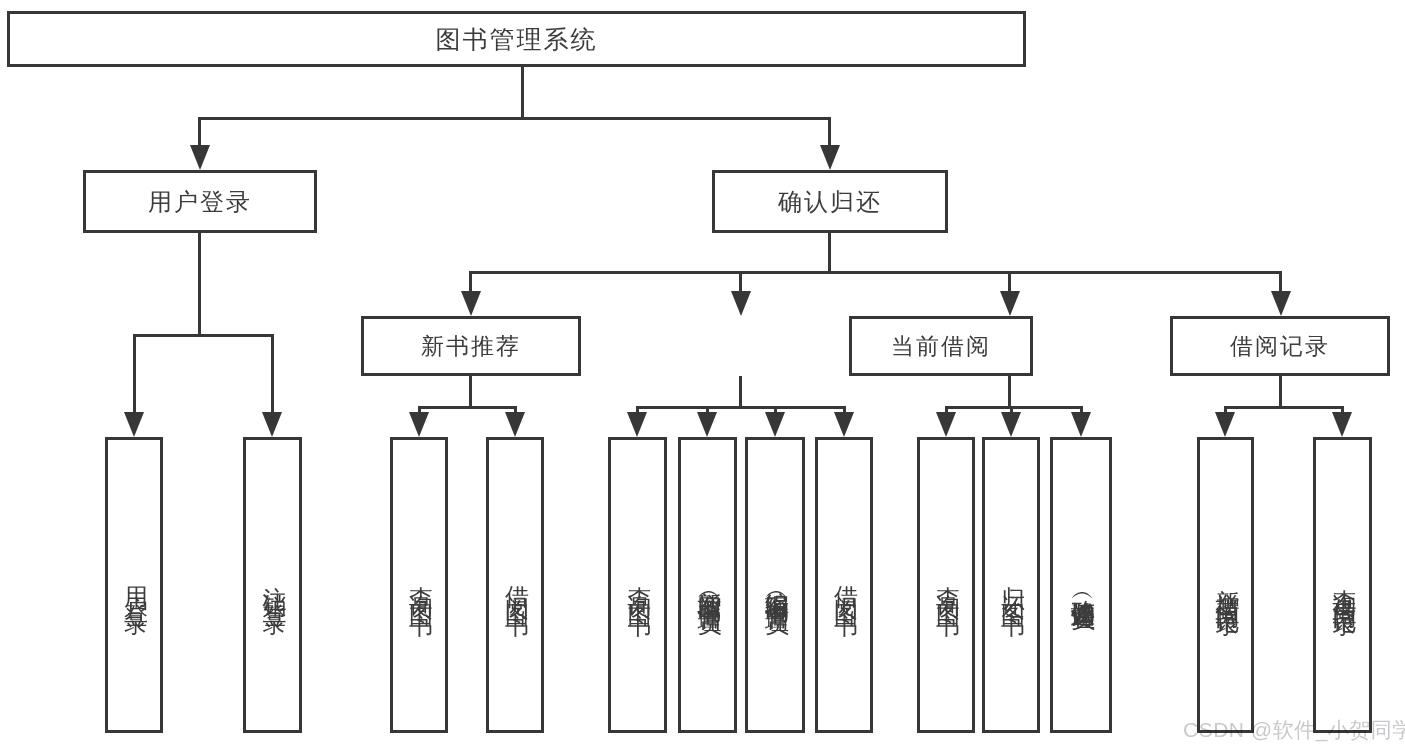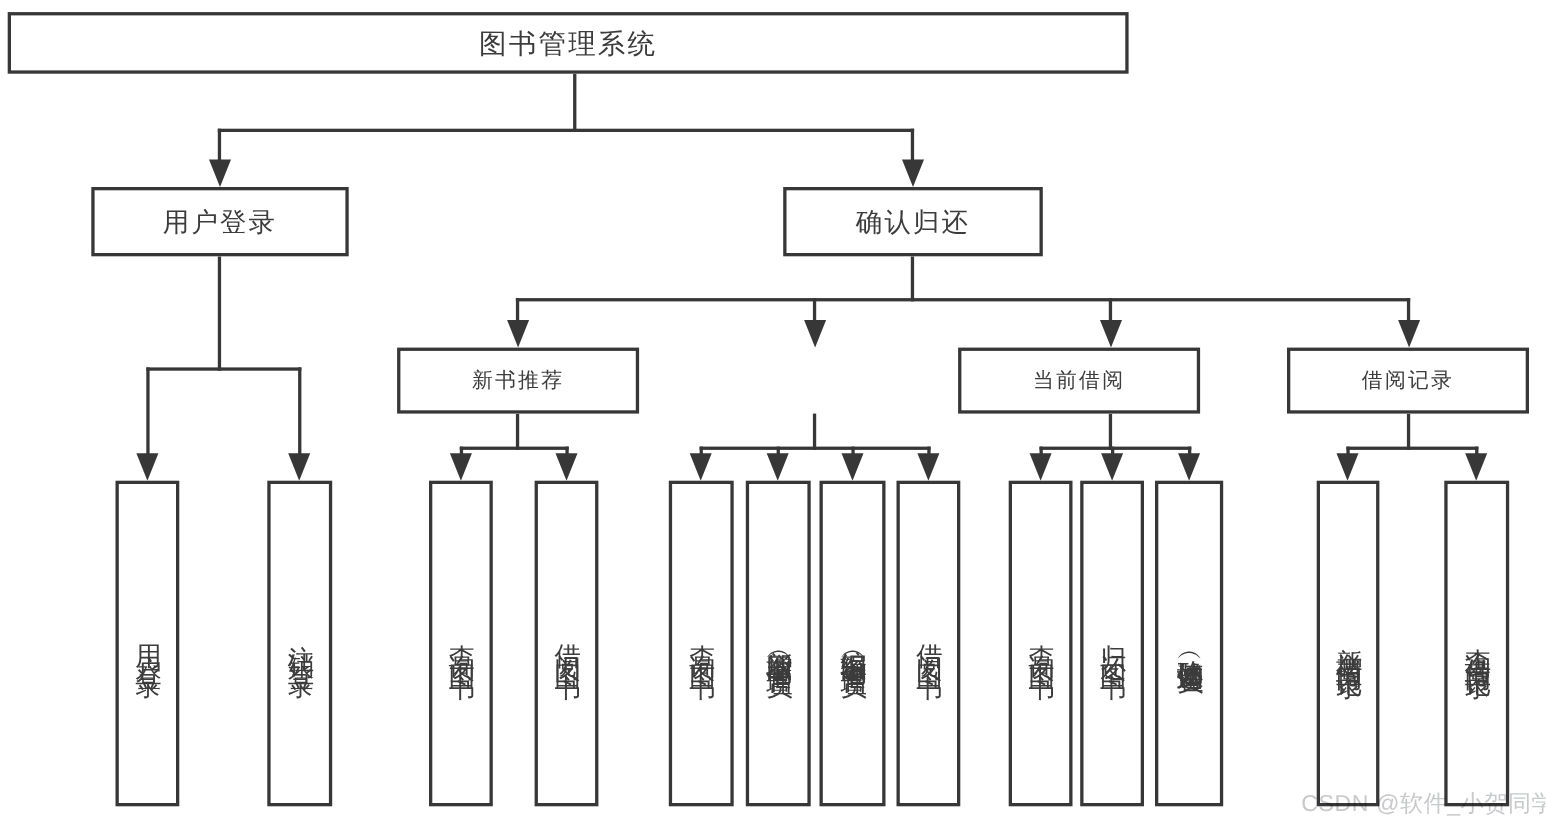--- a/index.html
+++ b/index.html
@@ -24,24 +24,25 @@
     border-top:25px solid var(--line);
   }
   .box{
     position:absolute;
     box-sizing:border-box;
     border:3px solid var(--line);
     background:#ffffff;
     display:flex;align-items:center;justify-content:center;
     color:var(--text);
     letter-spacing:2px;
+    font-family:Liberation Mono, monospace;
   }
   .f25{font-size:25px;}
   .f24{font-size:24px;}
-  .f23{font-size:19px;}
+  .f23{font-size:23px;}
   .leaf{top:437px;height:296px;font-size:24px;}
   .vtext{
     writing-mode:vertical-rl;
     text-orientation:mixed;
     white-space:nowrap;
     line-height:1;
   }
   .v4{letter-spacing:9px;}
   .v6{letter-spacing:5px;}
   .v9{letter-spacing:3px;}
@@ -130,21 +131,21 @@
   <div class="box f24" style="left:83px;top:170px;width:234px;height:63px">
     <span>用户登录</span>
   </div>
   <div class="box f24" style="left:712px;top:170px;width:236px;height:63px">
     <span>确认归还</span>
   </div>
 
   <div class="box f23" style="left:361px;top:316px;width:220px;height:60px">
     <span>新书推荐</span>
   </div>
-  <div class="box f23" style="left:871px;top:316px;width:220px;height:60px">
+  <div class="box f23" style="left:849px;top:316px;width:184px;height:60px">
     <span>当前借阅</span>
   </div>
   <div class="box f23" style="left:1170px;top:316px;width:220px;height:60px">
     <span>借阅记录</span>
   </div>
 
   <div class="box leaf" style="left:105px;width:58px">
     <span class="vtext v4">用户登录</span>
   </div>
   <div class="box leaf" style="left:243px;width:59px">

